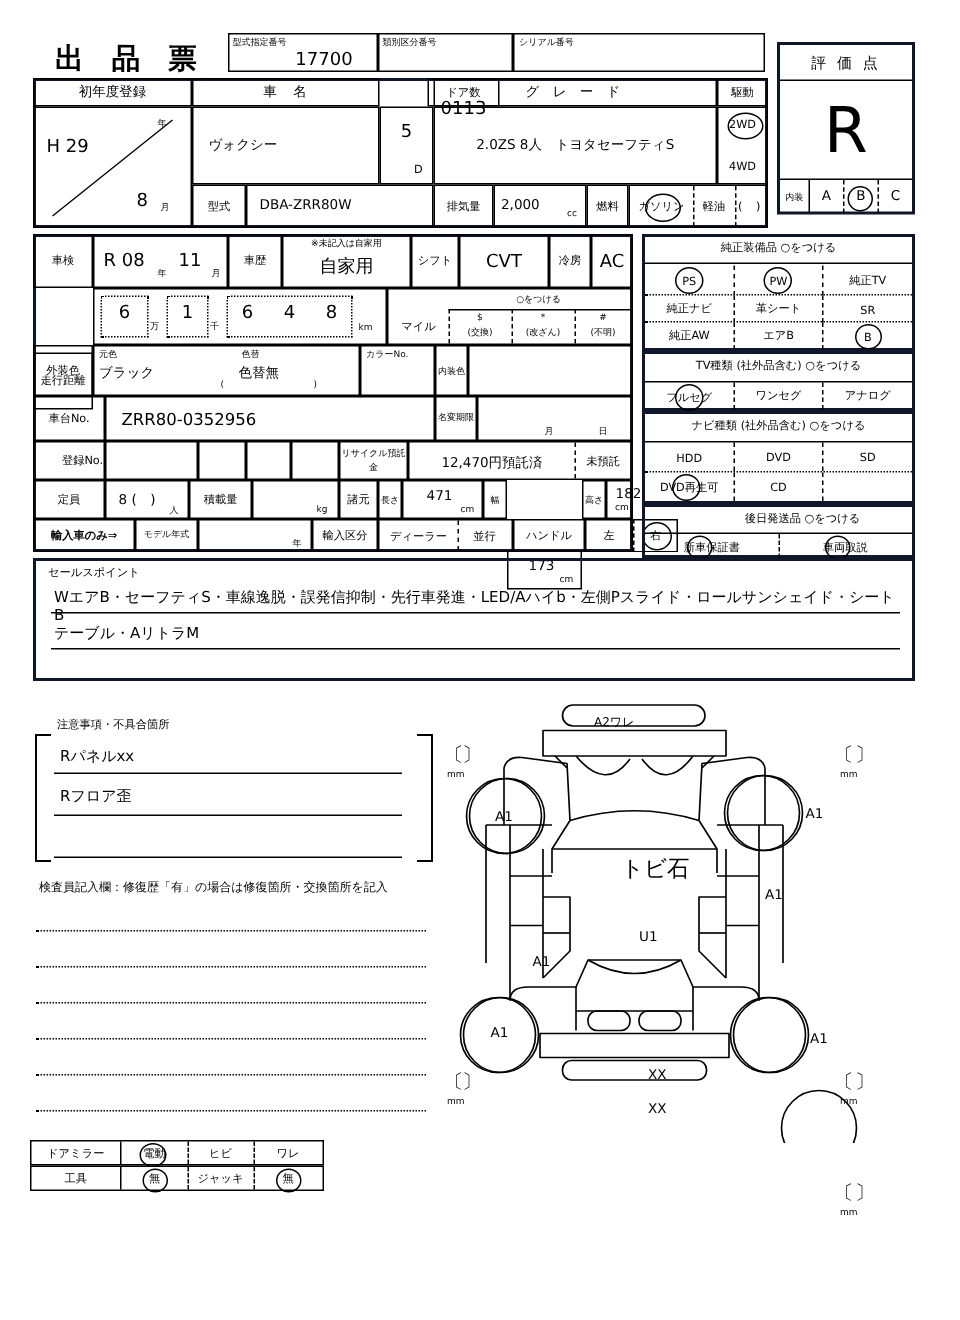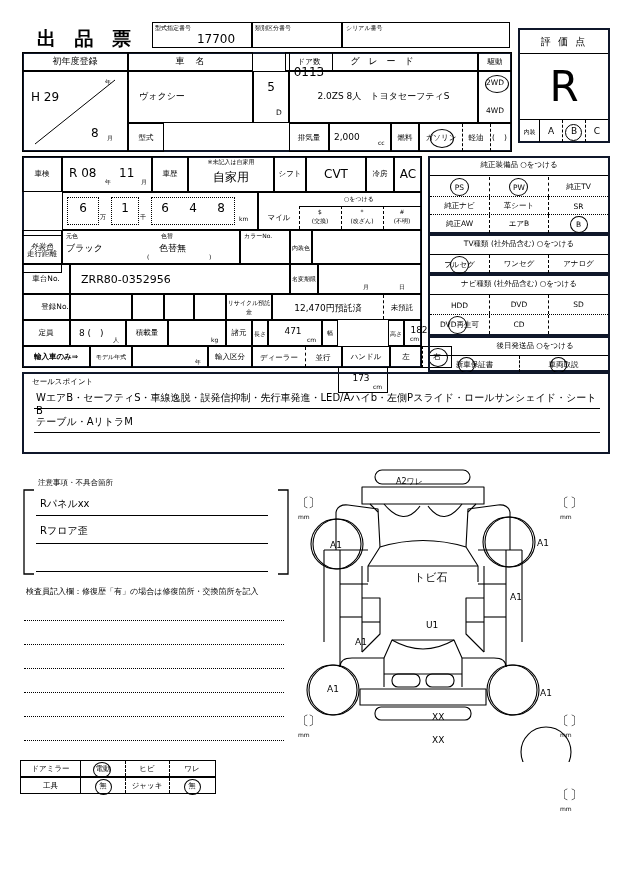--- a/index.html
+++ b/index.html
@@ -119,20 +119,23 @@
   </div>
 
   <div class="bx" style="left:478px;top:71px;width:34px;height:52px;">
     <div class="abs c sm" style="left:0;top:6px;width:32px;">2WD</div>
     <div class="abs c sm" style="left:0;top:34px;width:32px;">4WD</div>
     <div class="circ" style="left:6px;top:3px;width:22px;height:16px;"></div>
   </div>
 
   <div class="bx" style="left:128px;top:123px;width:36px;height:29px;">
     <div class="c sm" style="width:100%;height:100%;">型式</div>
+  </div>
+  <div class="bx" style="left:164px;top:123px;width:125px;height:29px;">
+    <div class="abs md l" style="left:8px;top:8px;">DBA-ZRR80W</div>
   </div>
   <div class="bx" style="left:289px;top:123px;width:40px;height:29px;">
     <div class="c sm" style="width:100%;height:100%;">排気量</div>
   </div>
   <div class="bx" style="left:329px;top:123px;width:62px;height:29px;">
     <div class="abs md" style="left:4px;top:8px;">2,000</div>
     <div class="abs tiny" style="left:48px;top:15px;">cc</div>
   </div>
   <div class="bx" style="left:391px;top:123px;width:28px;height:29px;">
     <div class="c sm" style="width:100%;height:100%;">燃料</div>
@@ -203,21 +206,21 @@
     <div class="abs c tiny" style="left:40px;top:24px;width:42px;">(交換)</div>
     <div class="abs dash" style="left:82px;top:13px;height:23px;"></div>
     <div class="abs c tiny" style="left:82px;top:15px;width:42px;">*</div>
     <div class="abs c tiny" style="left:82px;top:24px;width:42px;">(改ざん)</div>
     <div class="abs dash" style="left:124px;top:13px;height:23px;"></div>
     <div class="abs c tiny" style="left:124px;top:15px;width:38px;">#</div>
     <div class="abs c tiny" style="left:124px;top:24px;width:38px;">(不明)</div>
   </div>
 
   <div class="bx" style="left:22px;top:230px;width:40px;height:34px;">
-    <div class="c sm" style="width:100%;height:100%;font-style:italic;">外装色</div>
+    <div class="c sm" style="width:100%;height:100%;">外装色</div>
   </div>
   <div class="bx" style="left:62px;top:230px;width:178px;height:34px;">
     <div class="abs tiny" style="left:3px;top:1px;">元色</div>
     <div class="abs md" style="left:3px;top:11px;">ブラック</div>
     <div class="abs tiny" style="left:98px;top:1px;">色替</div>
     <div class="abs md" style="left:96px;top:11px;">色替無</div>
     <div class="abs tiny" style="left:84px;top:22px;">(</div>
     <div class="abs tiny" style="left:146px;top:22px;">)</div>
   </div>
   <div class="bx" style="left:240px;top:230px;width:50px;height:34px;">
@@ -480,21 +483,21 @@
       <circle cx="214" cy="228" r="25"></circle>
       <circle cx="212" cy="228" r="25"></circle>
 
       <circle cx="246" cy="290" r="25"></circle>
     </g>
   </svg>
 
   <div class="abs sm" style="left:396px;top:476px;font-size:8px;">A2ワレ</div>
   <div class="abs md" style="left:330px;top:540px;">A1</div>
   <div class="abs md" style="left:537px;top:538px;">A1</div>
-  <div class="abs sm" style="left:414px;top:570px;font-size:11px;">トビ石</div>
+  <div class="abs sm" style="left:414px;top:570px;font-size:15px;">トビ石</div>
   <div class="abs md" style="left:510px;top:592px;">A1</div>
   <div class="abs md" style="left:426px;top:620px;">U1</div>
   <div class="abs md" style="left:355px;top:637px;">A1</div>
   <div class="abs md" style="left:327px;top:684px;">A1</div>
   <div class="abs md" style="left:540px;top:688px;">A1</div>
   <div class="abs md" style="left:432px;top:712px;">XX</div>
   <div class="abs md" style="left:432px;top:735px;">XX</div>
 
   <div class="abs" style="left:296px;top:494px;font-size:13px;">〔</div>
   <div class="abs" style="left:308px;top:494px;font-size:13px;">〕</div>

